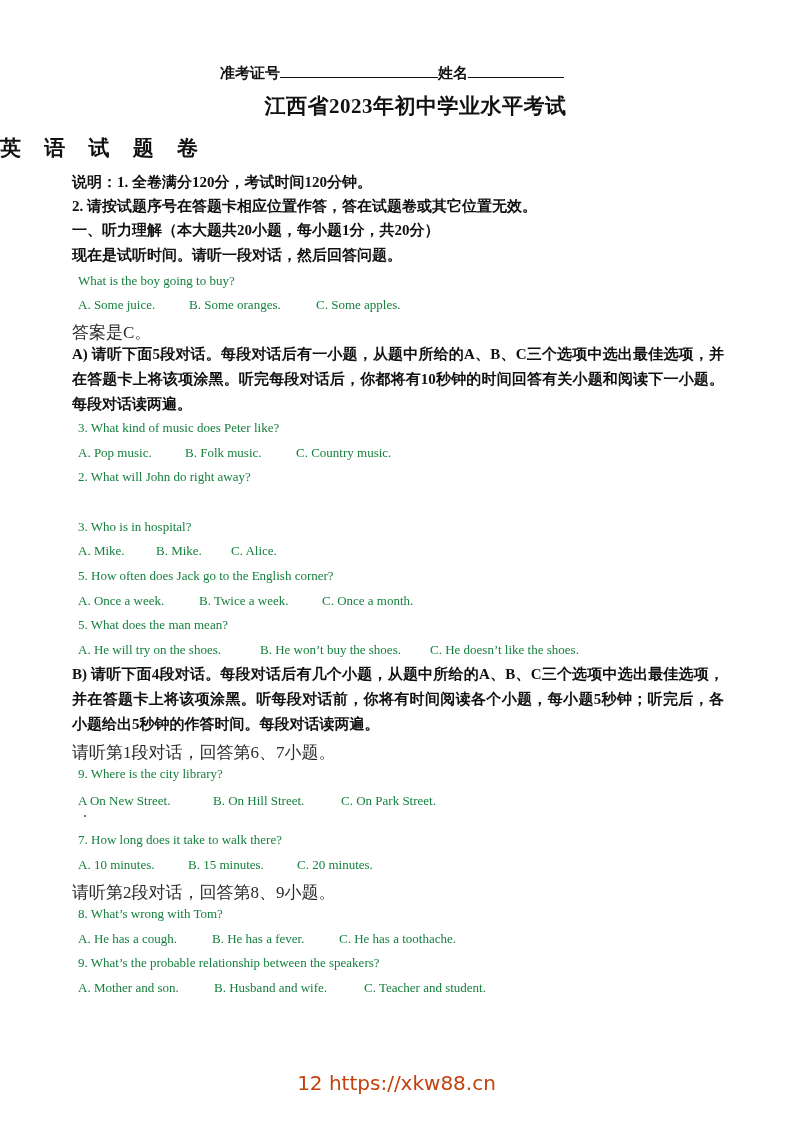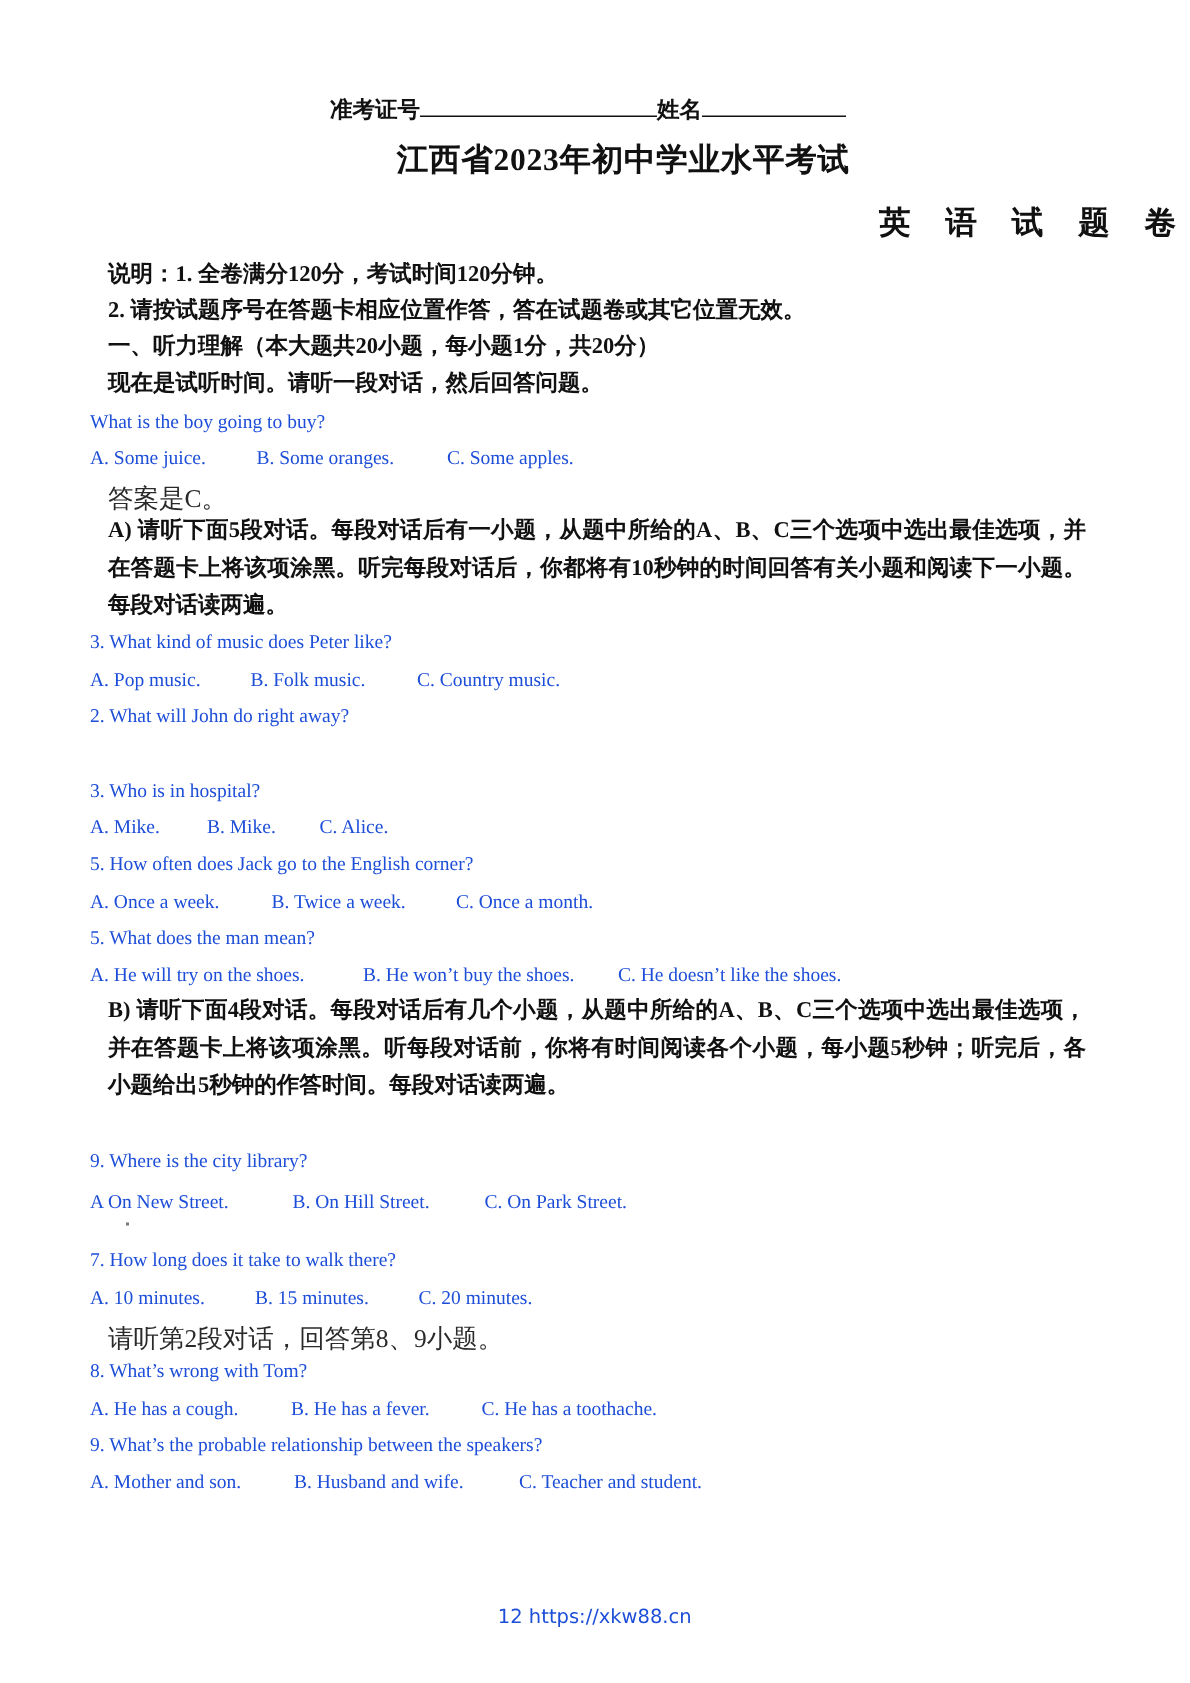--- a/index.html
+++ b/index.html
@@ -9,33 +9,33 @@
   }
   .page { position: absolute; left: 0; top: 0; width: 656px; height: 1122px; }
   .abs { position: absolute; white-space: nowrap; }
 
   .header-line { left: 220px; top: 63px; font-size: 15px; font-weight: bold; }
   .header-line .blank { display: inline-block; border-bottom: 1px solid #111; height: 14px; vertical-align: baseline; }
   .blank-id { width: 158px; }
   .blank-name { width: 96px; }
 
   .title-main { left: 0; width: 793px; text-align: center; top: 92px; font-size: 21px; font-weight: bold; letter-spacing: 0.5px; margin-left: 19px; }
-  .title-sub { left: 0; width: 793px; text-align: right; top: 134px; font-size: 21px; font-weight: bold; letter-spacing: 9px; }
+  .title-sub { left: 0; width: 793px; text-align: left; top: 134px; font-size: 21px; font-weight: bold; letter-spacing: 9px; }
 
   .bold-line { font-size: 15px; font-weight: bold; left: 72px; }
-  .plain { font-size: 13px; left: 60px; color: #1d4ed8; }
+  .plain { font-size: 13px; left: 78px; color: #15803d; }
   .cn-plain { font-size: 17px; left: 72px; color: #2a2a2a; }
 
   .para {
     position: absolute; left: 72px; width: 652px; font-size: 15px; font-weight: bold;
     line-height: 25px; text-align: justify; text-align-last: left; white-space: normal;
   }
 
   .opts span { display: inline-block; }
-  .footer { left: 0; width: 793px; text-align: center; top: 1071px; font-family: "DejaVu Sans", sans-serif; font-size: 13px; color: #1d4ed8; }
+  .footer { left: 0; width: 793px; text-align: center; top: 1071px; font-family: "DejaVu Sans", sans-serif; font-size: 20px; color: #c2410c; }
   .dot { left: 84px; top: 815px; width: 2px; height: 2px; background: #777; }
 </style>
 </head>
 <body>
 
 <div class="page">
 
   <div class="abs header-line">
     <span>准考证号</span><span class="blank blank-id"></span><span>姓名</span><span class="blank blank-name"></span>
   </div>
@@ -73,20 +73,21 @@
     <span style="width:121px">A. Once a week.</span><span style="width:123px">B. Twice a week.</span><span>C. Once a month.</span>
   </div>
 
   <div class="abs plain" style="top:617px">5. What does the man mean?</div>
   <div class="abs plain opts" style="top:642px">
     <span style="width:182px">A. He will try on the shoes.</span><span style="width:170px">B. He won’t buy the shoes.</span><span>C. He doesn’t like the shoes.</span>
   </div>
 
   <div class="para" style="top:662px">B) 请听下面4段对话。每段对话后有几个小题，从题中所给的A、B、C三个选项中选出最佳选项，并在答题卡上将该项涂黑。听每段对话前，你将有时间阅读各个小题，每小题5秒钟；听完后，各小题给出5秒钟的作答时间。每段对话读两遍。</div>
 
+  <div class="abs cn-plain" style="top:741px">请听第1段对话，回答第6、7小题。</div>
 
   <div class="abs plain" style="top:766px">9. Where is the city library?</div>
   <div class="abs plain opts" style="top:793px">
     <span style="width:135px">A  On New Street.</span><span style="width:128px">B. On Hill Street.</span><span>C. On Park Street.</span>
   </div>
   <div class="abs dot"></div>
 
   <div class="abs plain" style="top:832px">7. How long does it take to walk there?</div>
   <div class="abs plain opts" style="top:857px">
     <span style="width:110px">A. 10 minutes.</span><span style="width:109px">B. 15 minutes.</span><span>C. 20 minutes.</span>

